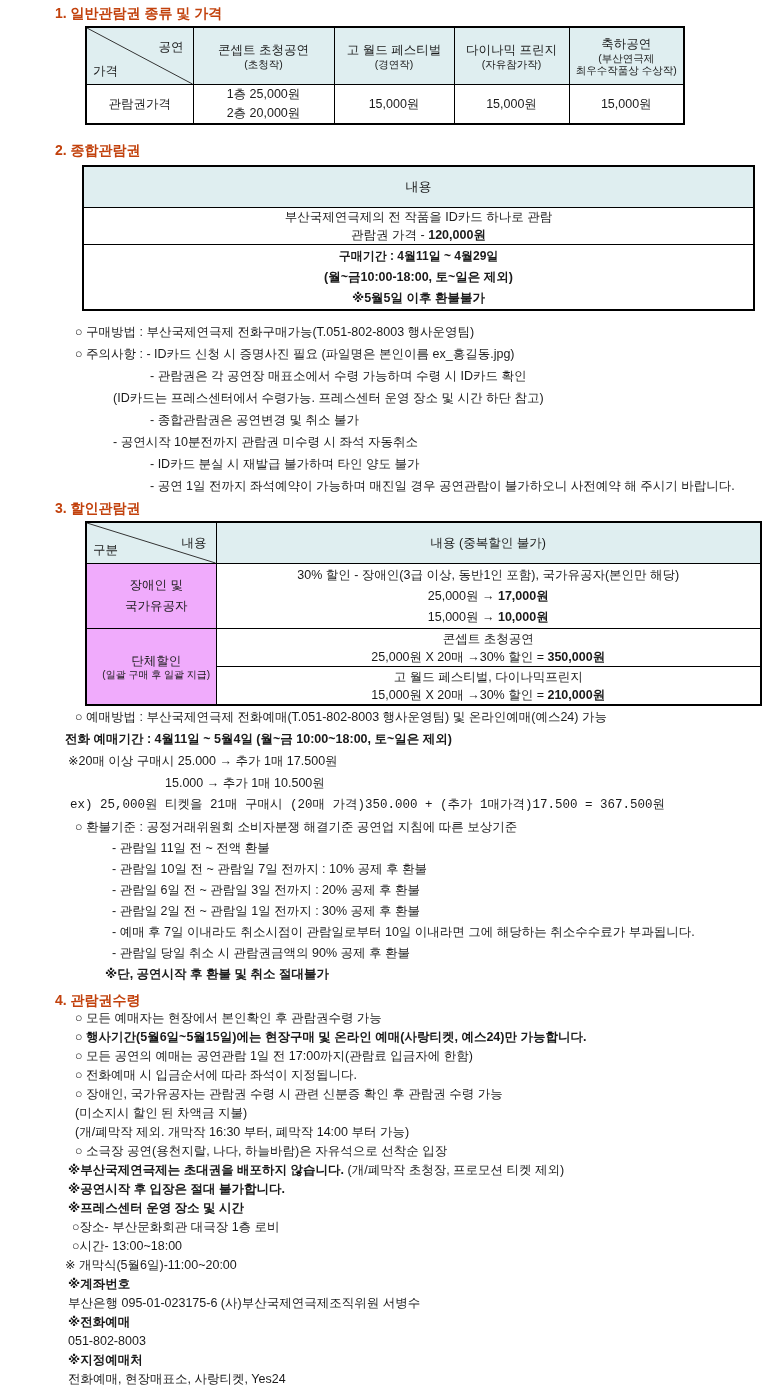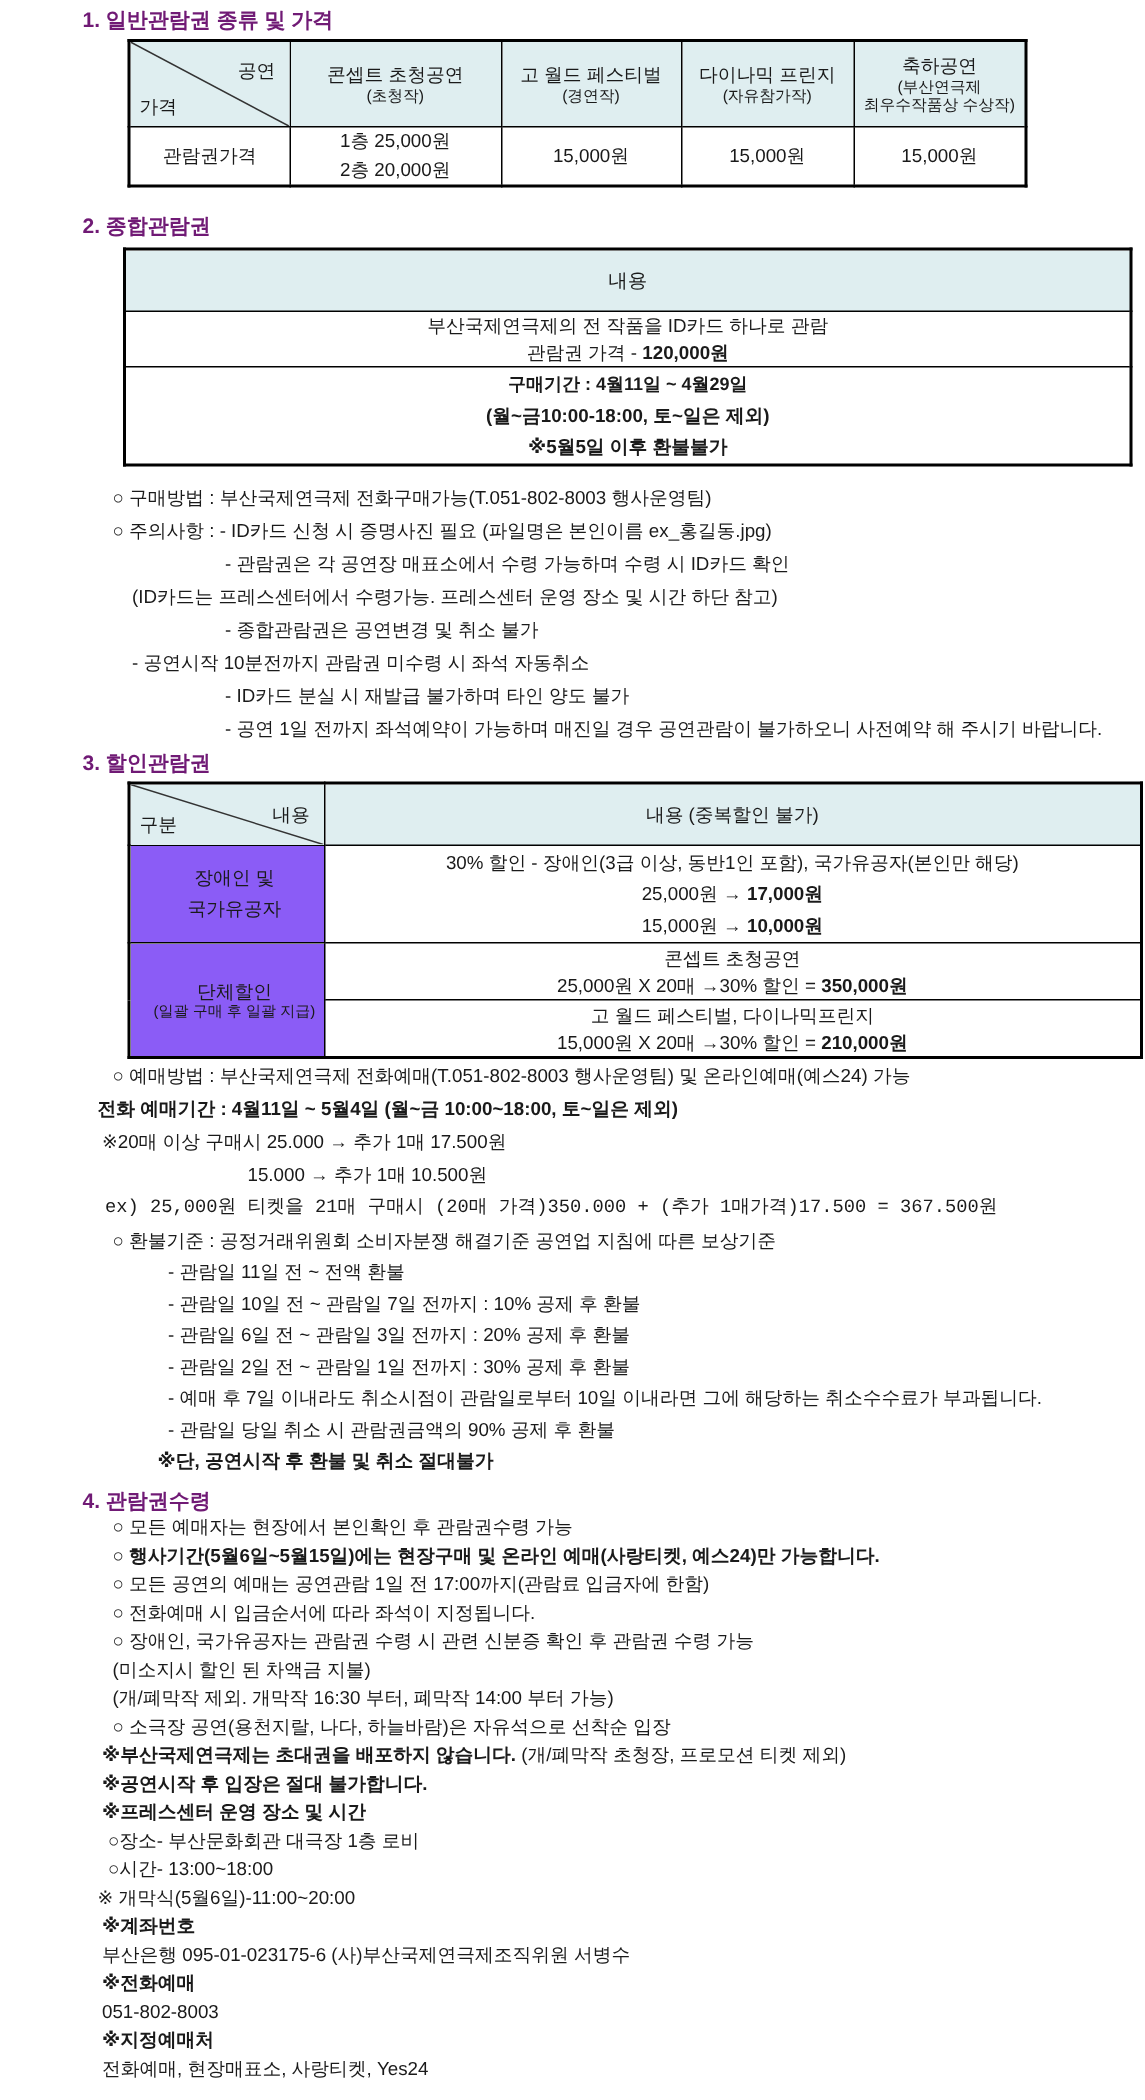--- a/index.html
+++ b/index.html
@@ -2,21 +2,21 @@
 <html><head>
 <meta charset="utf-8">
 <style>
   html,body{margin:0;padding:0;}
   body{
     width:763px;height:1400px;overflow:hidden;background:#ffffff;
     font-family:"Liberation Sans","DejaVu Sans",sans-serif;
     color:#1a1a1a;font-size:12.5px;
   }
   .doc{padding-top:4px;}
-  .sec-title{font-weight:bold;font-size:14px;margin-left:55px;height:18px;line-height:18px;color:#701a75;}
+  .sec-title{font-weight:bold;font-size:14px;margin-left:55px;height:18px;line-height:18px;color:#c2410c;}
   
   table.tbl{border-collapse:collapse;border:2px solid #000;table-layout:fixed;}
   table.tbl td{border:1px solid #000;text-align:center;vertical-align:middle;padding:0 2px;overflow:hidden;}
   td.hd{background:#dfeef0;}
   .pre{white-space:pre-line;}
   .hmain{font-size:12.5px;line-height:16px;}
   .hsub{font-size:10.5px;line-height:12px;white-space:pre-line;}
   .b{font-weight:bold;}
   
   .tbl1{margin:4px 0 0 85px;width:598px;}
@@ -31,31 +31,31 @@
   .tbl2{margin:6px 0 0 82px;width:673px;}
   .tbl2 td.hd{height:40px;font-size:13px;}
   .tbl2 td.r1{height:36px;line-height:18px;}
   .tbl2 td.r2{height:64px;}
   .t2-big{font-weight:bold;font-size:12px;line-height:22px;}
   .t2-line{line-height:21px;font-weight:bold;}
   
   .tbl3{margin:4px 0 0 85px;width:675px;}
   .tbl3 td{line-height:18px;}
   .tbl3 tr.head td{height:40px;}
-  .tbl3 td.lbl{background:#8b5cf6;padding-left:12px;}
+  .tbl3 td.lbl{background:#f0abfc;padding-left:12px;}
   .tbl3 td.r1{height:64px;line-height:21px;}
   .tbl3 td.r2{height:37px;}
   .lbl-sub{font-size:10px;line-height:12px;}
   .lbl-main{font-size:12.5px;line-height:16px;}
   
   .ln{line-height:22px;height:22px;white-space:nowrap;}
   .ln21{line-height:21px;height:21px;white-space:nowrap;}
   .ln19{line-height:19px;height:19px;white-space:nowrap;}.i65{margin-left:70px;font-family:Liberation Mono, monospace;}.i68{margin-left:68px;}
   .i72{margin-left:72px;}.i75{margin-left:75px;}.i85{margin-left:65px;}
-  .i105{margin-left:105px;}.i112{margin-left:112px;}.i146{margin-left:88px;}
+  .i105{margin-left:105px;}.i112{margin-left:112px;}.i146{margin-left:113px;}
   .i150{margin-left:150px;}.i165{margin-left:165px;}
   .blk-top10{margin-top:10px;}
   .blk-top2{margin-top:2px;}
   .blk-top6{margin-top:6px;}
   .mt16{margin-top:16px;}
 </style>
 </head>
 <body>
 
 <div class="doc">

